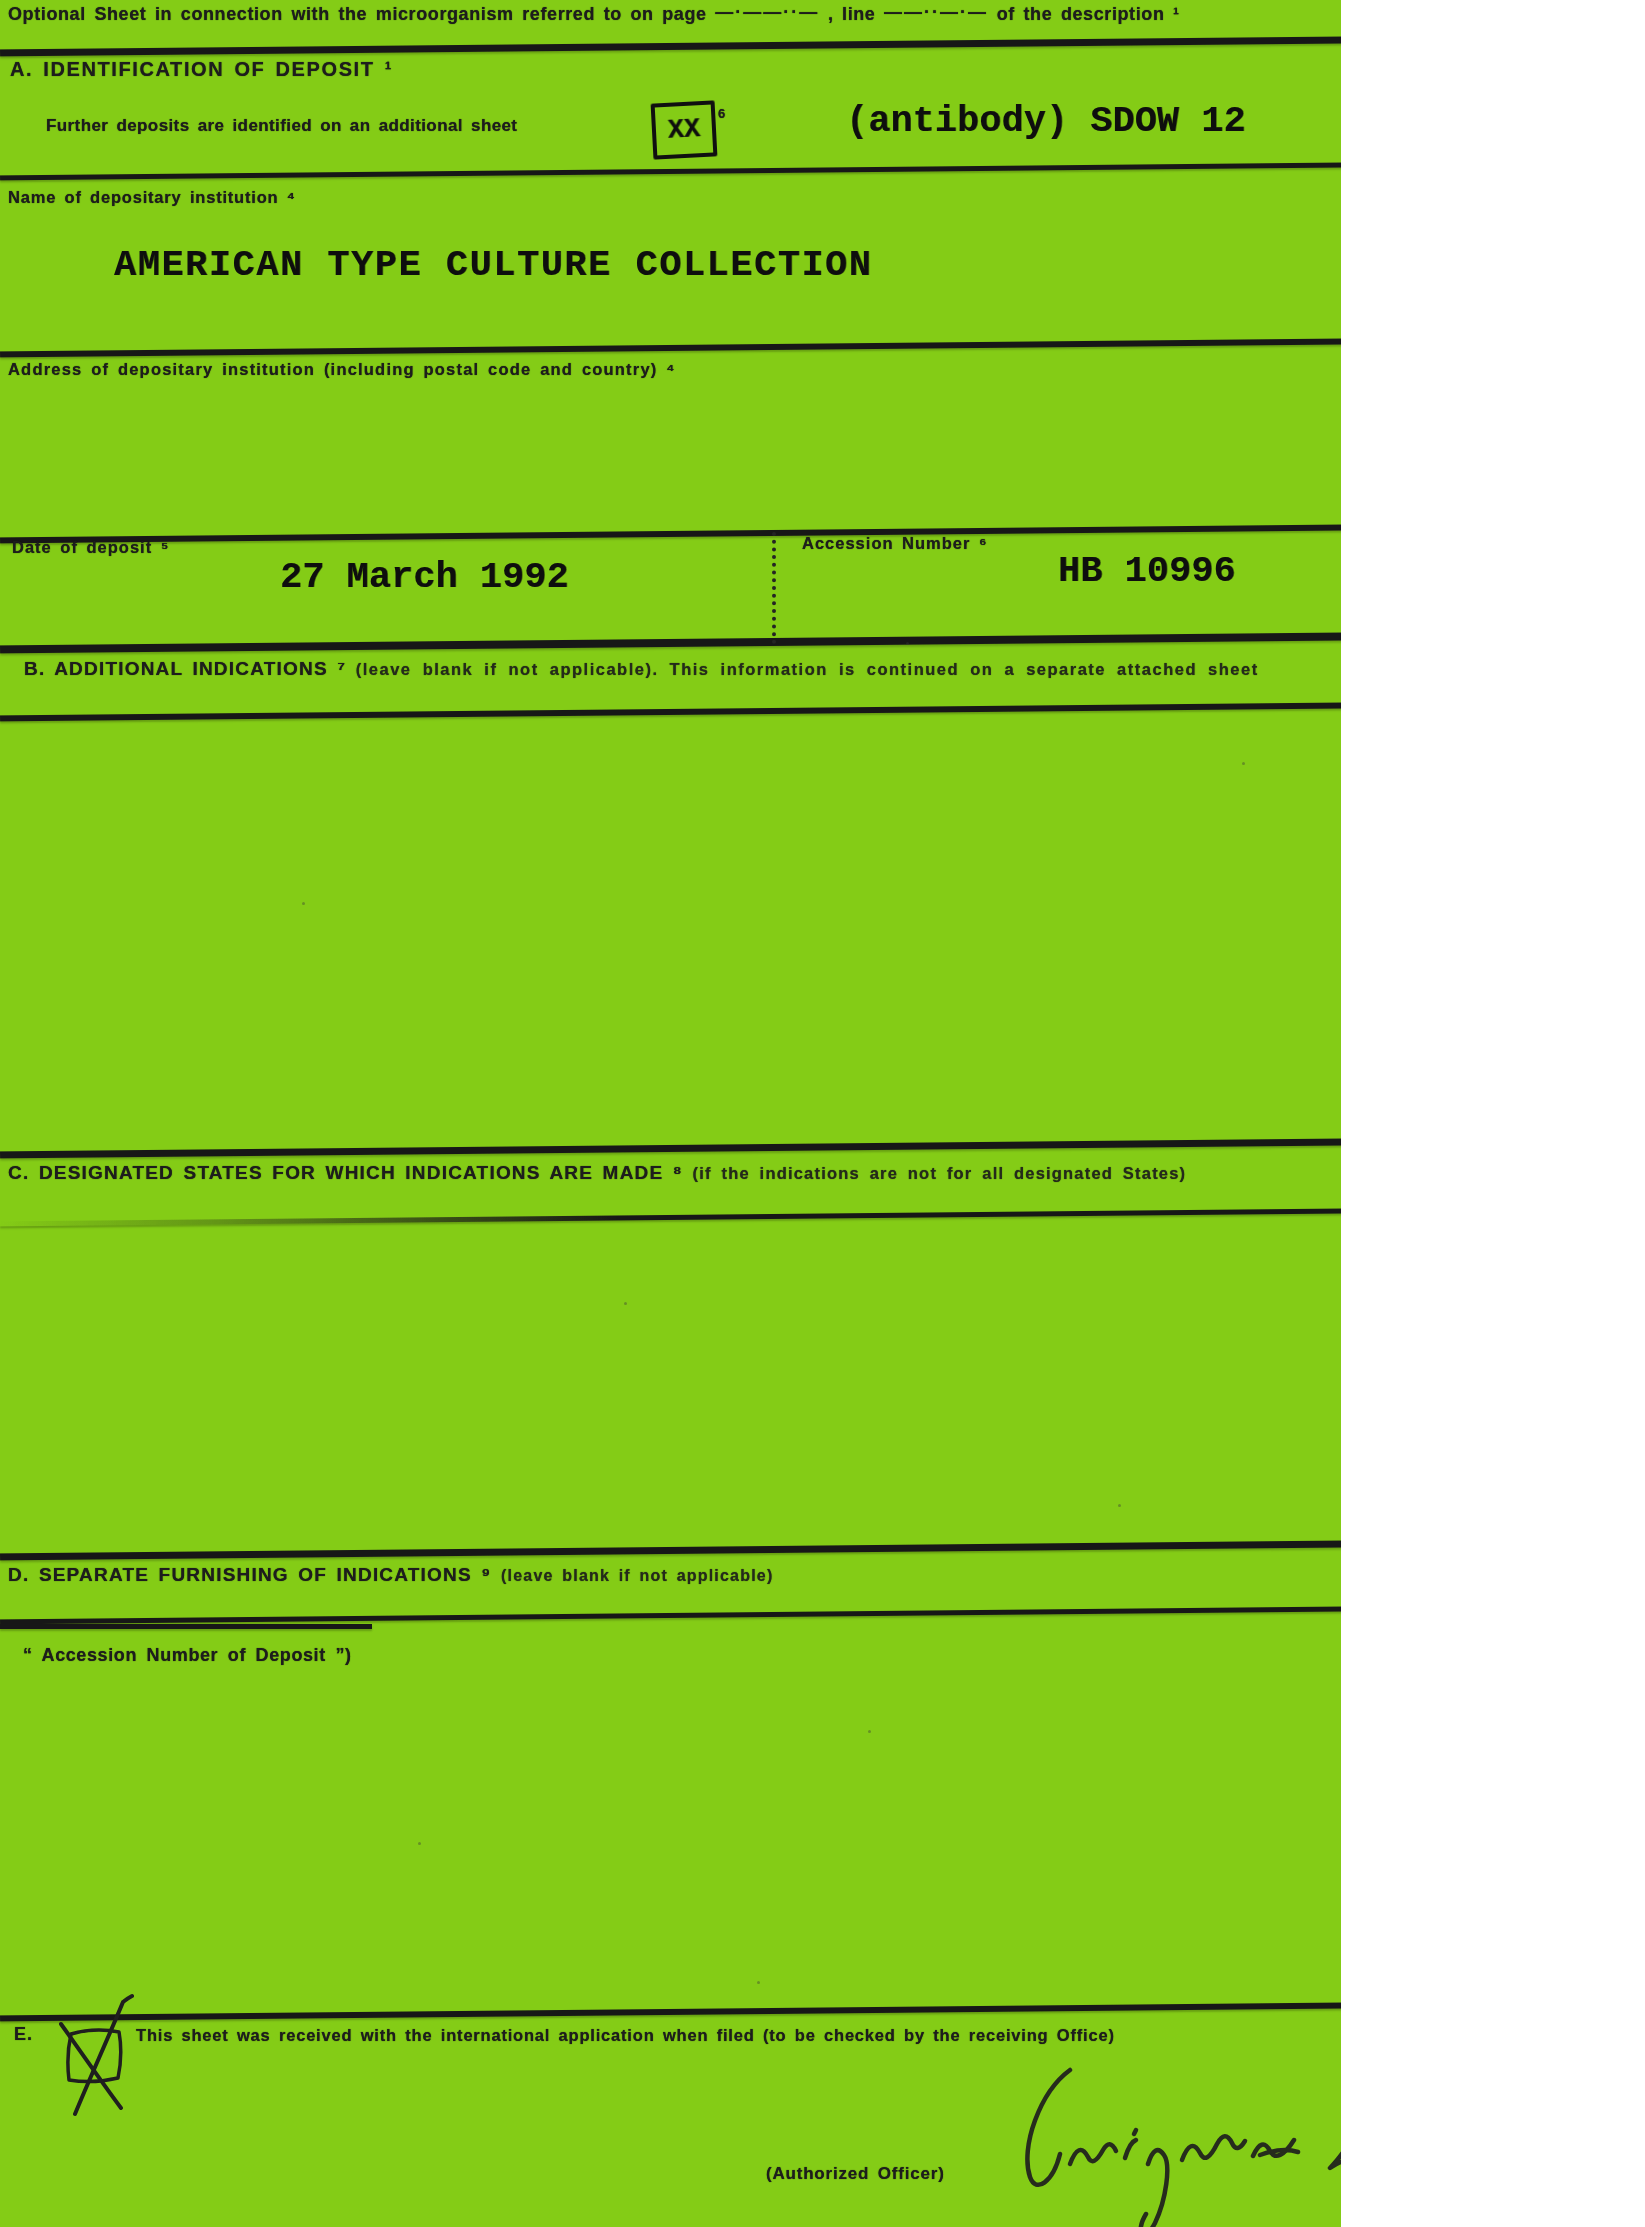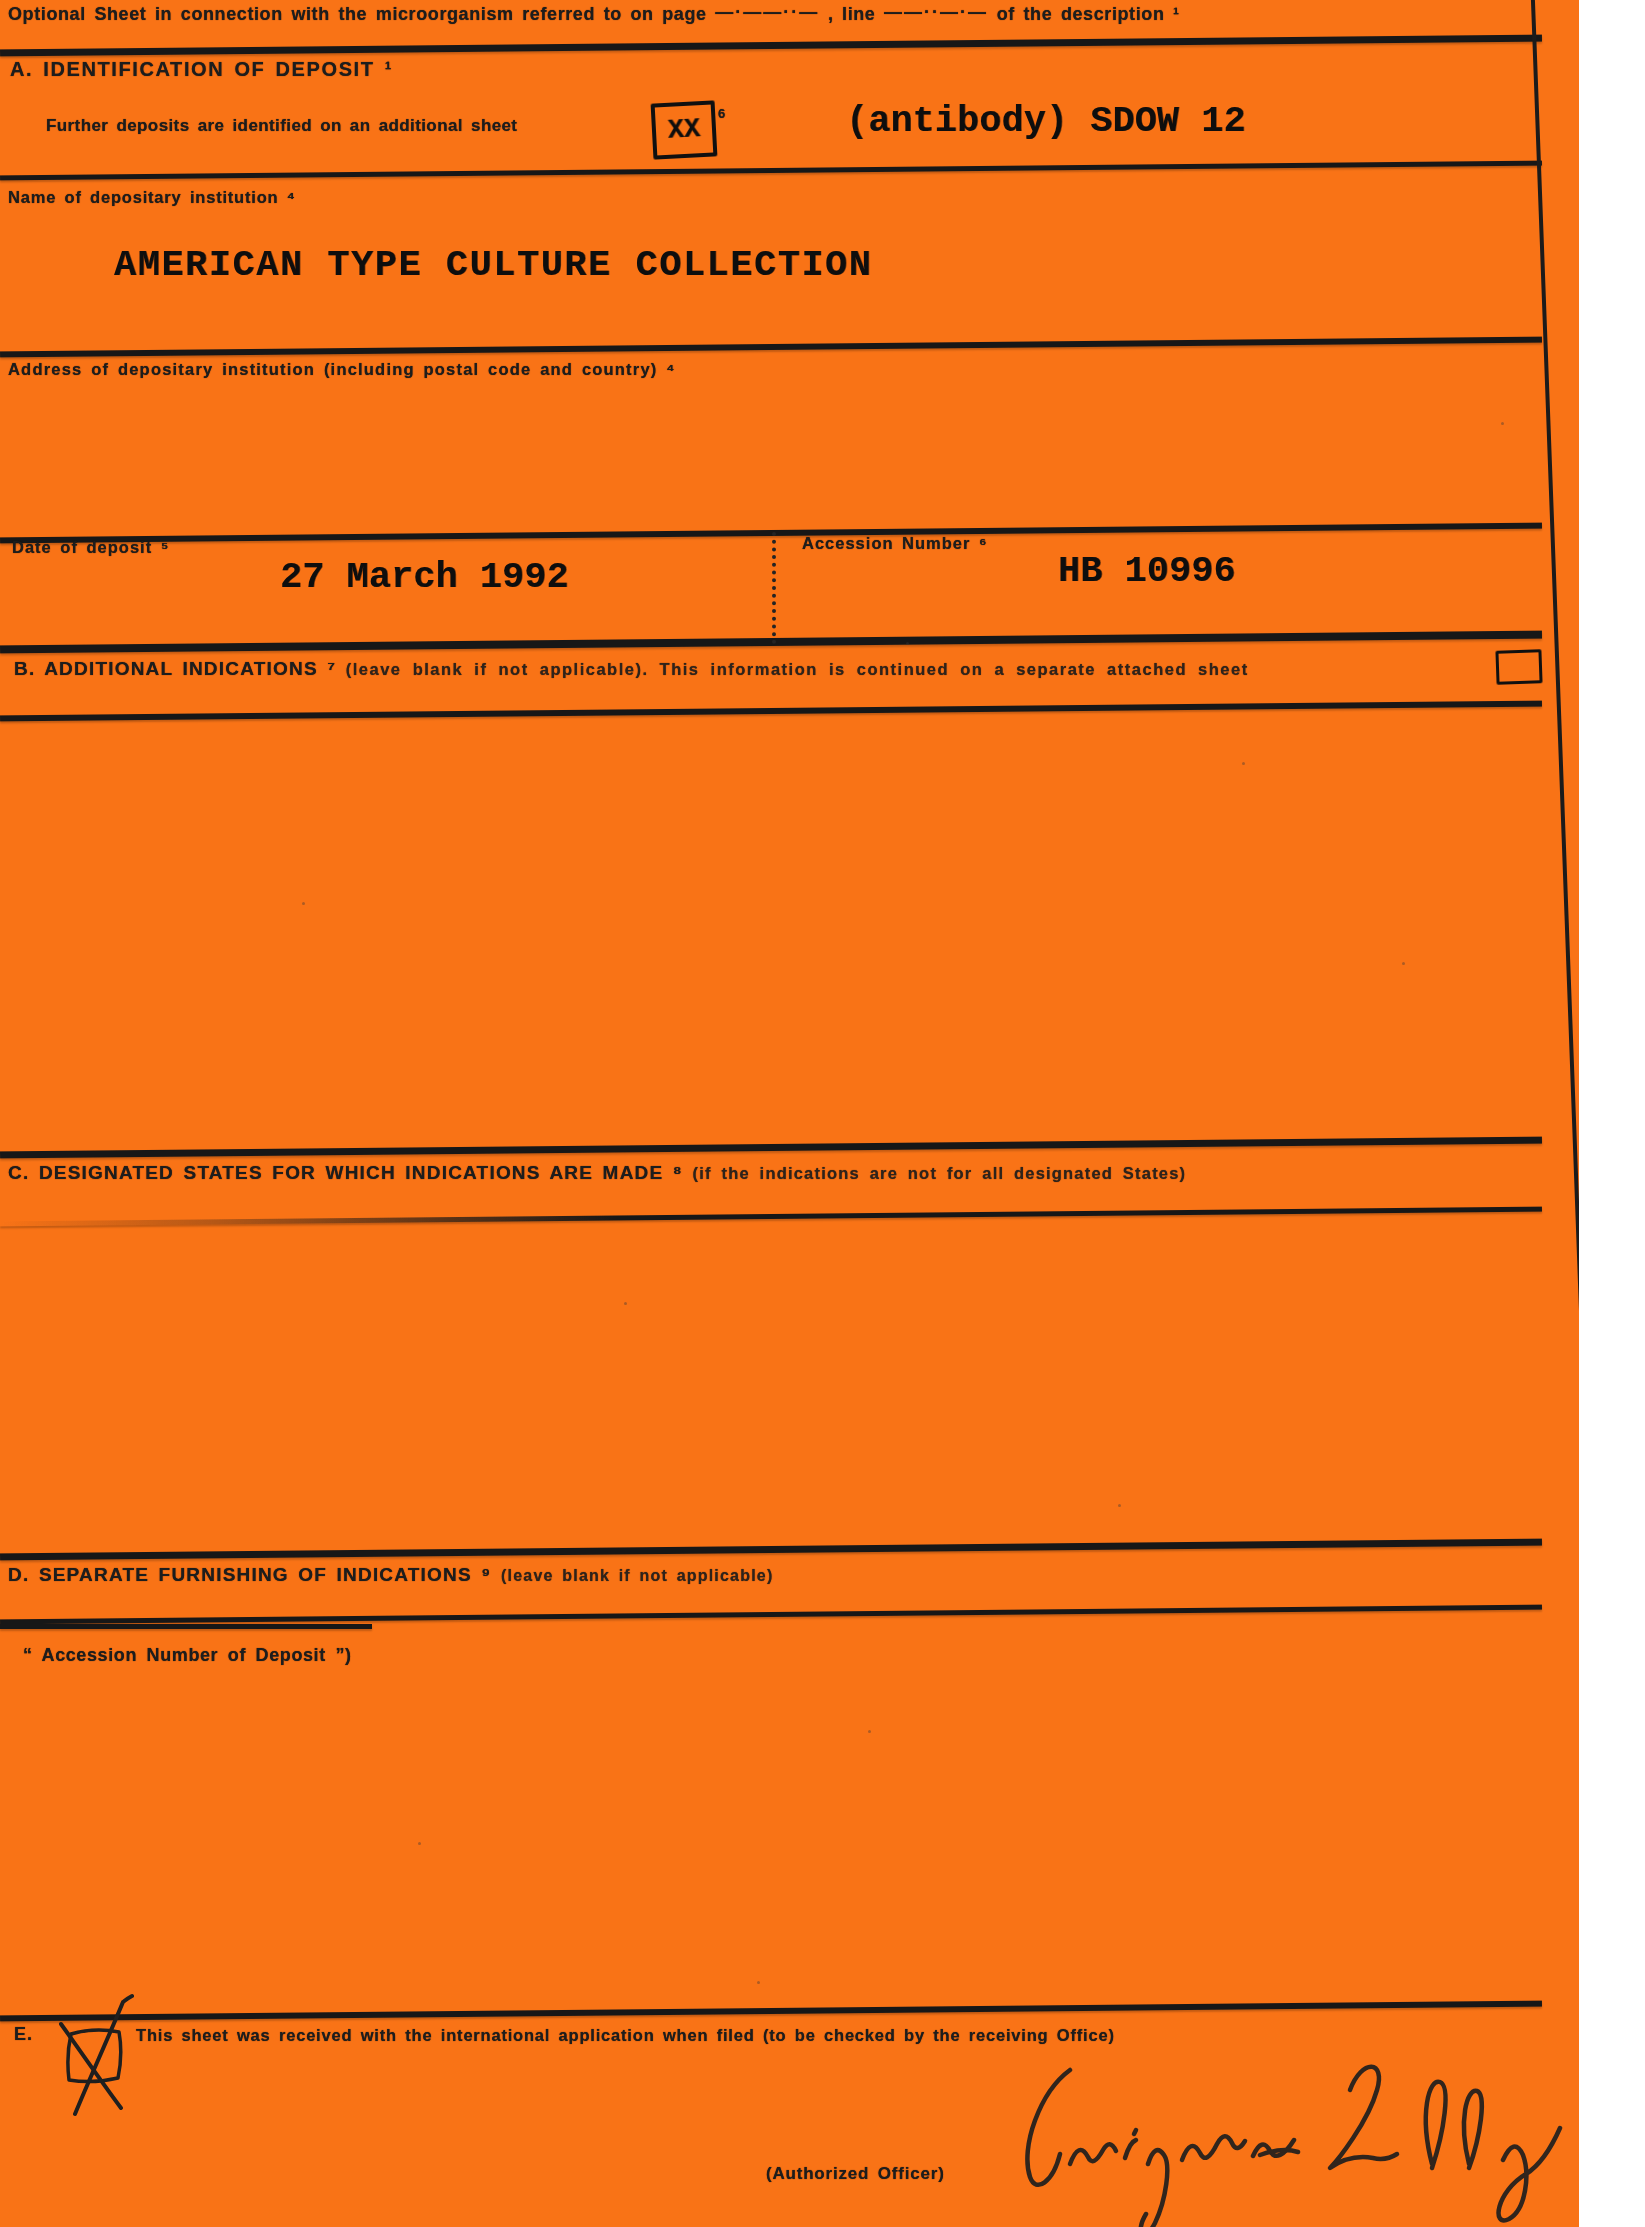--- a/index.html
+++ b/index.html
@@ -1,18 +1,18 @@
 <!DOCTYPE html>
 <html><head>
 <meta charset="utf-8">
 <style>
   html,body{margin:0;padding:0;background:#ffffff;}
   .page{
-    position:relative; width:1579px; height:2227px; overflow:hidden;
-    background:#f97316;
+    position:relative; width:1341px; height:2227px; overflow:hidden;
+    background:#84cc16;
     font-family:"Liberation Sans", sans-serif;
     color:#1a1a1a;
   }
   
   .lbl{
     position:absolute; font-weight:700; color:#1d1d1d;
     text-shadow:0 0 1px rgba(15,15,15,.8);
     letter-spacing:1px; word-spacing:3px; white-space:nowrap;
     filter:blur(.25px);
   }
@@ -93,21 +93,21 @@
   <div class="lbl" style="left:8px; top:360px; font-size:16.5px; letter-spacing:1.2px;">Address of depositary institution (including postal code and country) ⁴</div>
 
   <div class="lbl" style="left:12px; top:538px; font-size:16.5px;">Date of deposit ⁵</div>
   <div class="mono" style="left:232px; top:556px; font-size:37px;margin-left:48px;">27 March 1992</div>
 
   <div class="vdash"></div>
 
   <div class="lbl" style="left:802px; top:534px; font-size:16.5px;">Accession Number ⁶</div>
   <div class="mono" style="left:1058px; top:550px; font-size:37px;">HB 10996</div>
 
-  <div class="lbl" style="left:14px; top:658px; font-size:19px; letter-spacing:1.2px;">
+  <div class="lbl" style="left:24px; top:658px; font-size:19px; letter-spacing:1.2px;">
     <span>B. ADDITIONAL INDICATIONS ⁷</span>
     <span class="note" style="font-size:16.5px; letter-spacing:1.5px; word-spacing:5px;">(leave blank if not applicable). This information is continued on a separate attached sheet</span>
   </div>
   <div class="chk" style="left:1496px; top:650px; width:40px; height:28px; border-width:3px; transform:rotate(-2deg);"></div>
 
   <div class="lbl" style="left:8px; top:1162px; font-size:19px; letter-spacing:1.2px;">
     <span>C. DESIGNATED STATES FOR WHICH INDICATIONS ARE MADE ⁸</span>
     <span class="note" style="font-size:16.5px; letter-spacing:1.2px; word-spacing:4px;">(if the indications are not for all designated States)</span>
   </div>
 

